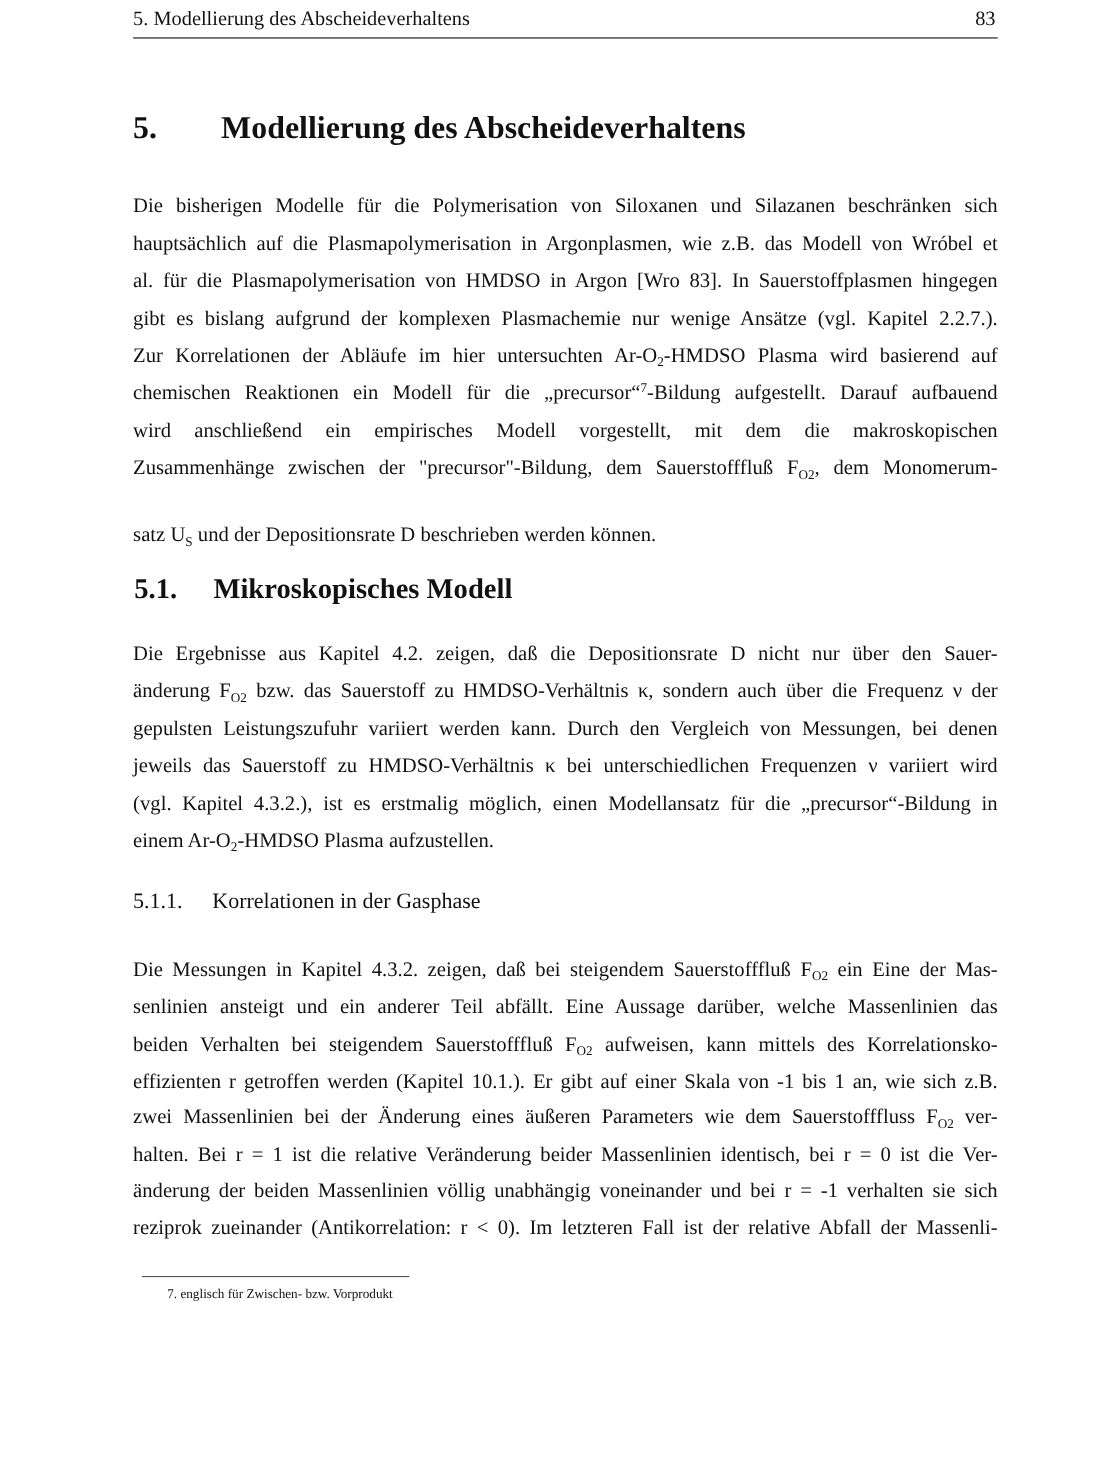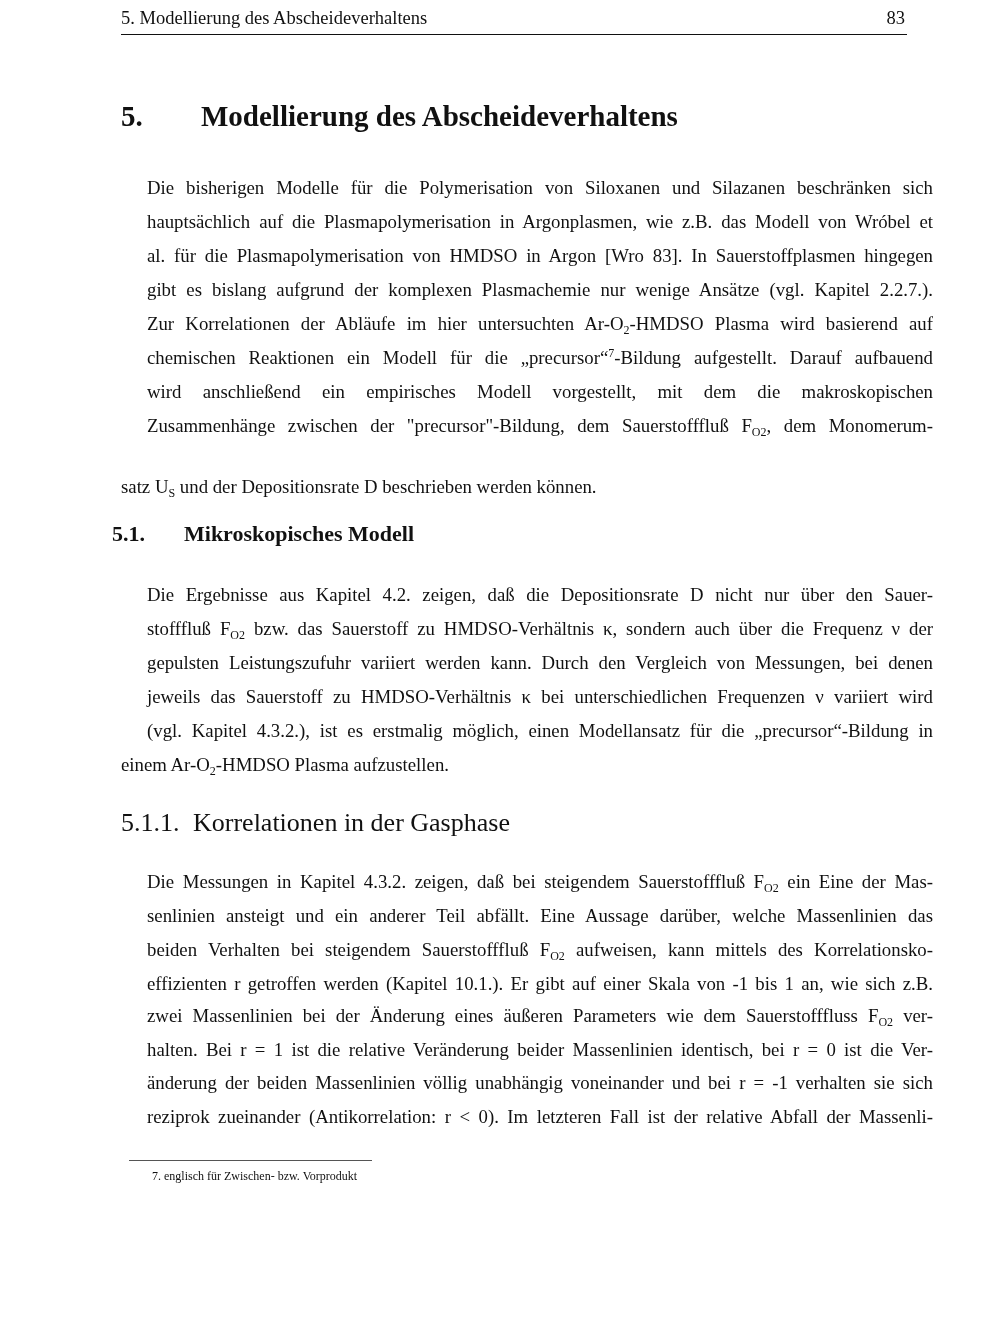--- a/index.html
+++ b/index.html
@@ -4,27 +4,27 @@
 <style>
   html, body { margin: 0; padding: 0; background: #ffffff; }
   body { width: 1000px; height: 1330px; position: relative; overflow: hidden;
          font-family: "Liberation Serif", "DejaVu Serif", serif; color: #111; }
   .running-header { position: absolute; left: 121px; top: 6px; width: 786px; height: 28px;
                     border-bottom: 1.5px solid #111; font-size: 18.5px; }
   .running-header .rh-title { position: absolute; left: 0; top: 2px; }
   .running-header .rh-page { position: absolute; right: 2px; top: 2px; }
   .h1 { position: absolute; left: 121px; top: 100px; font-size: 29px; font-weight: bold; }
   .h1 .num { display: inline-block; width: 80px; }
-  .h2 { position: absolute; left: 112px; top: 521px; font-size: 22px; font-weight: bold; font-family: Liberation Serif, serif; }
+  .h2 { position: absolute; left: 122px; top: 521px; font-size: 26px; font-weight: bold; font-family: Liberation Serif, serif; }
   .h2 .num { display: inline-block; width: 72px; }
-  .h3 { position: absolute; left: 121px; top: 808px; font-size: 26px; }
+  .h3 { position: absolute; left: 121px; top: 808px; font-size: 20px; }
   .h3 .num { display: inline-block; width: 72px; }
   .line { position: absolute; left: 121px; width: 786px; font-size: 18.8px; line-height: 22px;
           white-space: nowrap; }
-  .line.j { text-align: justify; text-align-last: justify; margin-left: 26px; }
+  .line.j { text-align: justify; text-align-last: justify; }
   sub { font-size: 12px; vertical-align: -4px; line-height: 0; }
   sup { font-size: 12px; vertical-align: 7px; line-height: 0; }
   .fn-rule { position: absolute; left: 129px; top: 1160px; width: 243px; height: 0;
              border-top: 1px solid #555; }
   .footnote { position: absolute; left: 152px; top: 1169px; font-size: 12px; }
 </style>
 </head>
 <body>
 
 <div class="running-header">
@@ -47,21 +47,21 @@
   <div class="line j" style="top:415px"><span>Zusammenhänge zwischen der "precursor"-Bildung, dem Sauerstofffluß F</span><sub>O2</sub><span>, dem Monomerum-</span></div>
   <div class="line" style="top:476px"><span>satz U</span><sub>S</sub><span> und der Depositionsrate D beschrieben werden können.</span></div>
 </div>
 
 <div class="h2">
   <span class="num">5.1.</span><span>Mikroskopisches Modell</span>
 </div>
 
 <div>
   <div class="line j" style="top:584px"><span>Die Ergebnisse aus Kapitel 4.2. zeigen, daß die Depositionsrate D nicht nur über den Sauer-</span></div>
-  <div class="line j" style="top:618px"><span>stofffluß F</span><sub>O2</sub><span> bzw. das Sauerstoff zu HMDSO-Verhältnis κ, sondern auch über die Frequenz ν der</span></div>
+  <div class="line j" style="top:618px"><span>änderung F</span><sub>O2</sub><span> bzw. das Sauerstoff zu HMDSO-Verhältnis κ, sondern auch über die Frequenz ν der</span></div>
   <div class="line j" style="top:652px"><span>gepulsten Leistungszufuhr variiert werden kann. Durch den Vergleich von Messungen, bei denen</span></div>
   <div class="line j" style="top:686px"><span>jeweils das Sauerstoff zu HMDSO-Verhältnis κ bei unterschiedlichen Frequenzen ν variiert wird</span></div>
   <div class="line j" style="top:720px"><span>(vgl. Kapitel 4.3.2.), ist es erstmalig möglich, einen Modellansatz für die „precursor“-Bildung in</span></div>
   <div class="line" style="top:754px"><span>einem Ar-O</span><sub>2</sub><span>-HMDSO Plasma aufzustellen.</span></div>
 </div>
 
 <div class="h3">
   <span class="num">5.1.1.</span><span>Korrelationen in der Gasphase</span>
 </div>
 

